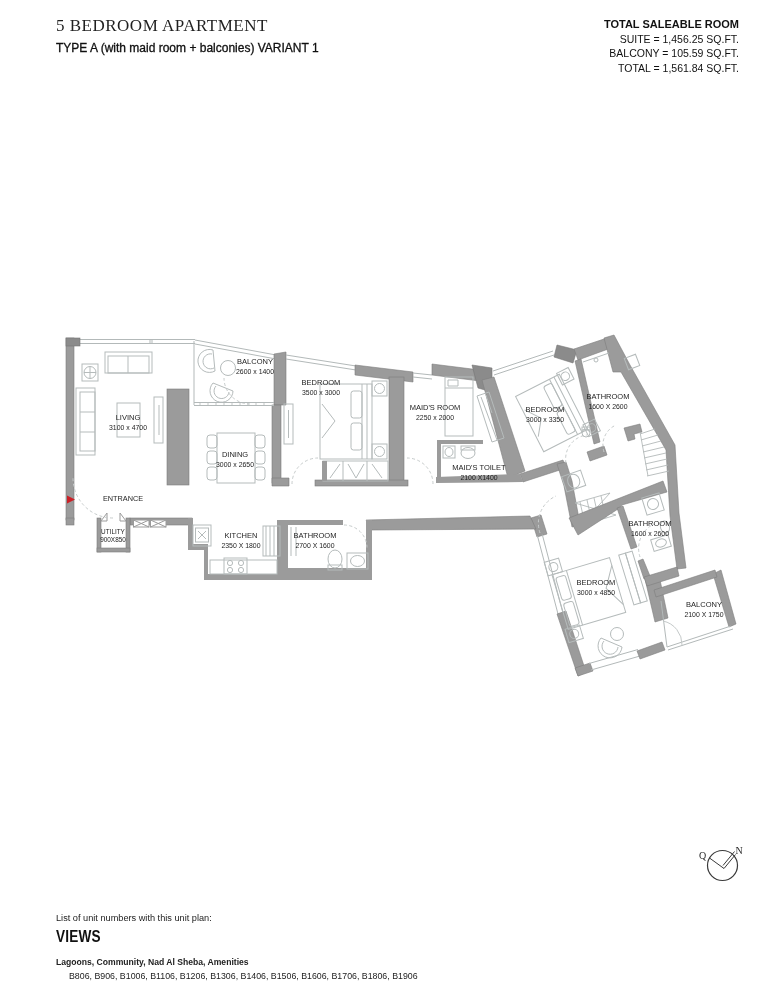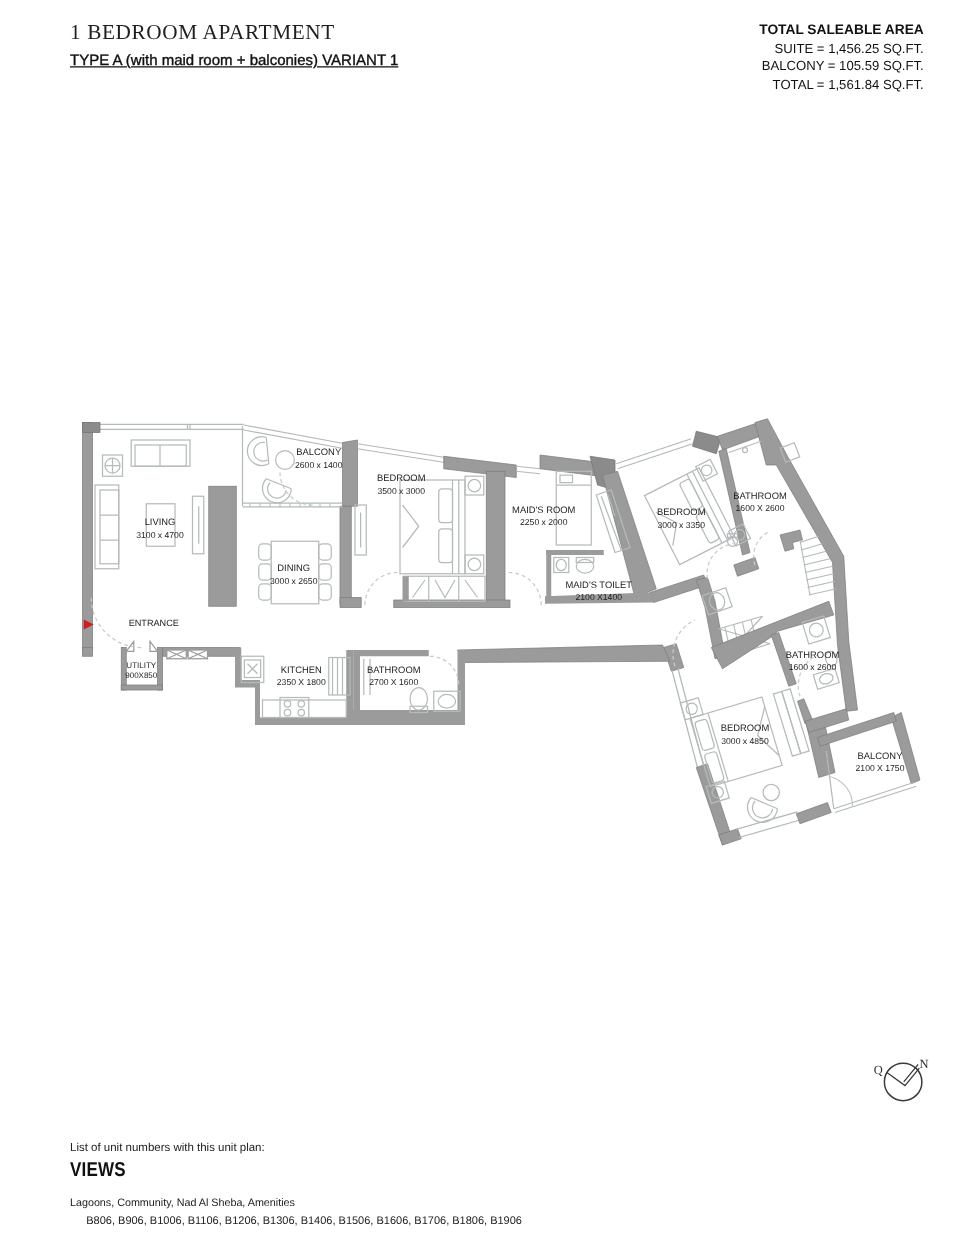--- a/index.html
+++ b/index.html
@@ -2,26 +2,26 @@
 <html><head>
 <meta charset="utf-8">
 <style>
   html,body{margin:0;padding:0;background:#ffffff;width:783px;height:1000px;overflow:hidden;}
   body{font-family:"Liberation Sans",sans-serif;position:relative;-webkit-font-smoothing:antialiased;}
   .abs{position:absolute;}
 </style>
 </head>
 <body>
 
-<div class="abs" style="left:56px;top:16px;font-family:'Liberation Serif',serif;font-size:17px;letter-spacing:0.5px;color:#1f1f1f;">1 BEDROOM APARTMENT</div>
-
-<div class="abs" style="left:56px;top:41px;font-size:12px;color:#101010;text-decoration:underline;-webkit-text-stroke:0.3px #101010;">TYPE A (with maid room + balconies) VARIANT 1</div>
+<div class="abs" style="left:56px;top:16px;font-family:'Liberation Serif',serif;font-size:17px;letter-spacing:0.5px;color:#1f1f1f;">5 BEDROOM APARTMENT</div>
+
+<div class="abs" style="left:56px;top:41px;font-size:12px;color:#101010;-webkit-text-stroke:0.3px #101010;">TYPE A (with maid room + balconies) VARIANT 1</div>
 
 <div class="abs" style="right:44px;top:17px;text-align:right;font-size:10.5px;color:#111;line-height:14.5px;">
-<b style="font-size:11px;">TOTAL SALEABLE AREA</b><br>
+<b style="font-size:11px;">TOTAL SALEABLE ROOM</b><br>
 SUITE = 1,456.25 SQ.FT.<br>
 BALCONY = 105.59 SQ.FT.<br>
 TOTAL = 1,561.84 SQ.FT.
 </div>
 
 <svg class="abs" style="left:0;top:0;" width="783" height="1000" viewBox="0 0 783 1000">
   <g fill="none" stroke-linecap="butt">
 
   <g stroke="#b3b9b9" stroke-width="1">
     <path d="M74,339.5 H195 M74,343.5 H195"></path>
@@ -432,15 +432,15 @@
     <text x="735.5" y="854" font-family="Liberation Serif,serif" font-size="10" fill="#2a2a2a">N</text>
   </g>
 
   </g>
 </svg>
 
 <div class="abs" style="left:56px;top:913px;font-size:9.2px;color:#222;">List of unit numbers with this unit plan:</div>
 
 <div class="abs" style="left:56px;top:928px;font-size:16px;font-weight:bold;color:#111;letter-spacing:0.2px;transform:scaleX(0.85);transform-origin:left;">VIEWS</div>
 
-<div class="abs" style="left:56px;top:957px;font-size:8.6px;font-weight:normal;color:#222;">Lagoons, Community, Nad Al Sheba, Amenities</div>
+<div class="abs" style="left:56px;top:957px;font-size:8.6px;font-weight:bold;color:#222;">Lagoons, Community, Nad Al Sheba, Amenities</div>
 
 <div class="abs" style="left:69px;top:970.5px;font-size:8.8px;color:#222;">B806, B906, B1006, B1106, B1206, B1306, B1406, B1506, B1606, B1706, B1806, B1906</div>
 
 </body></html>

